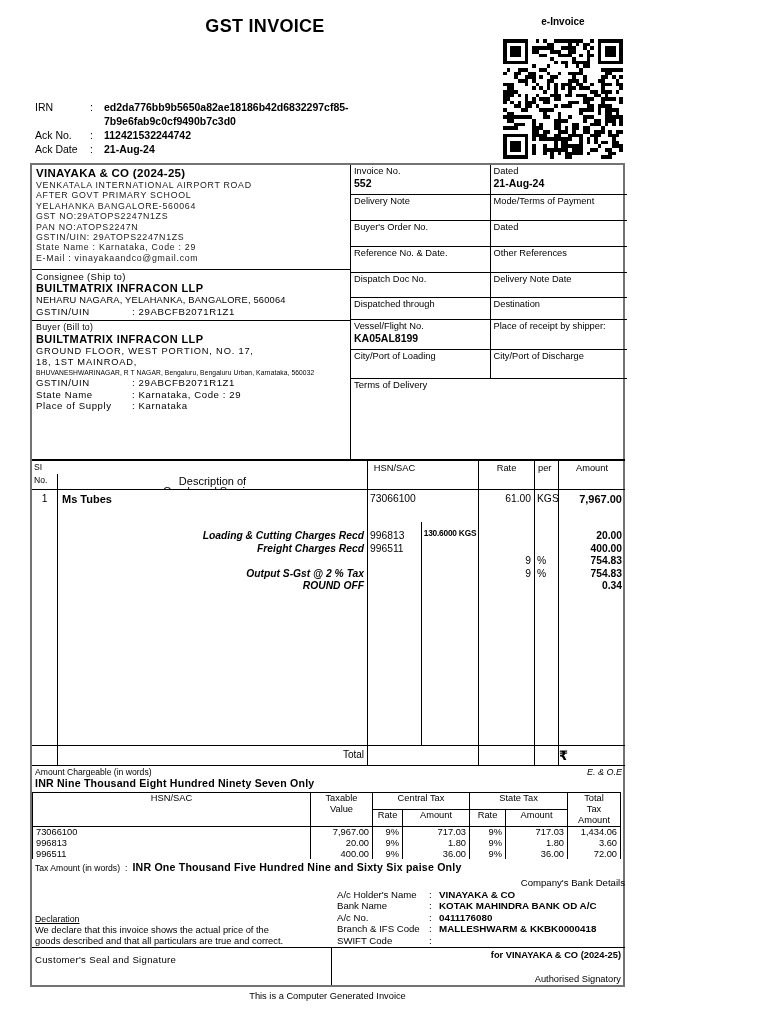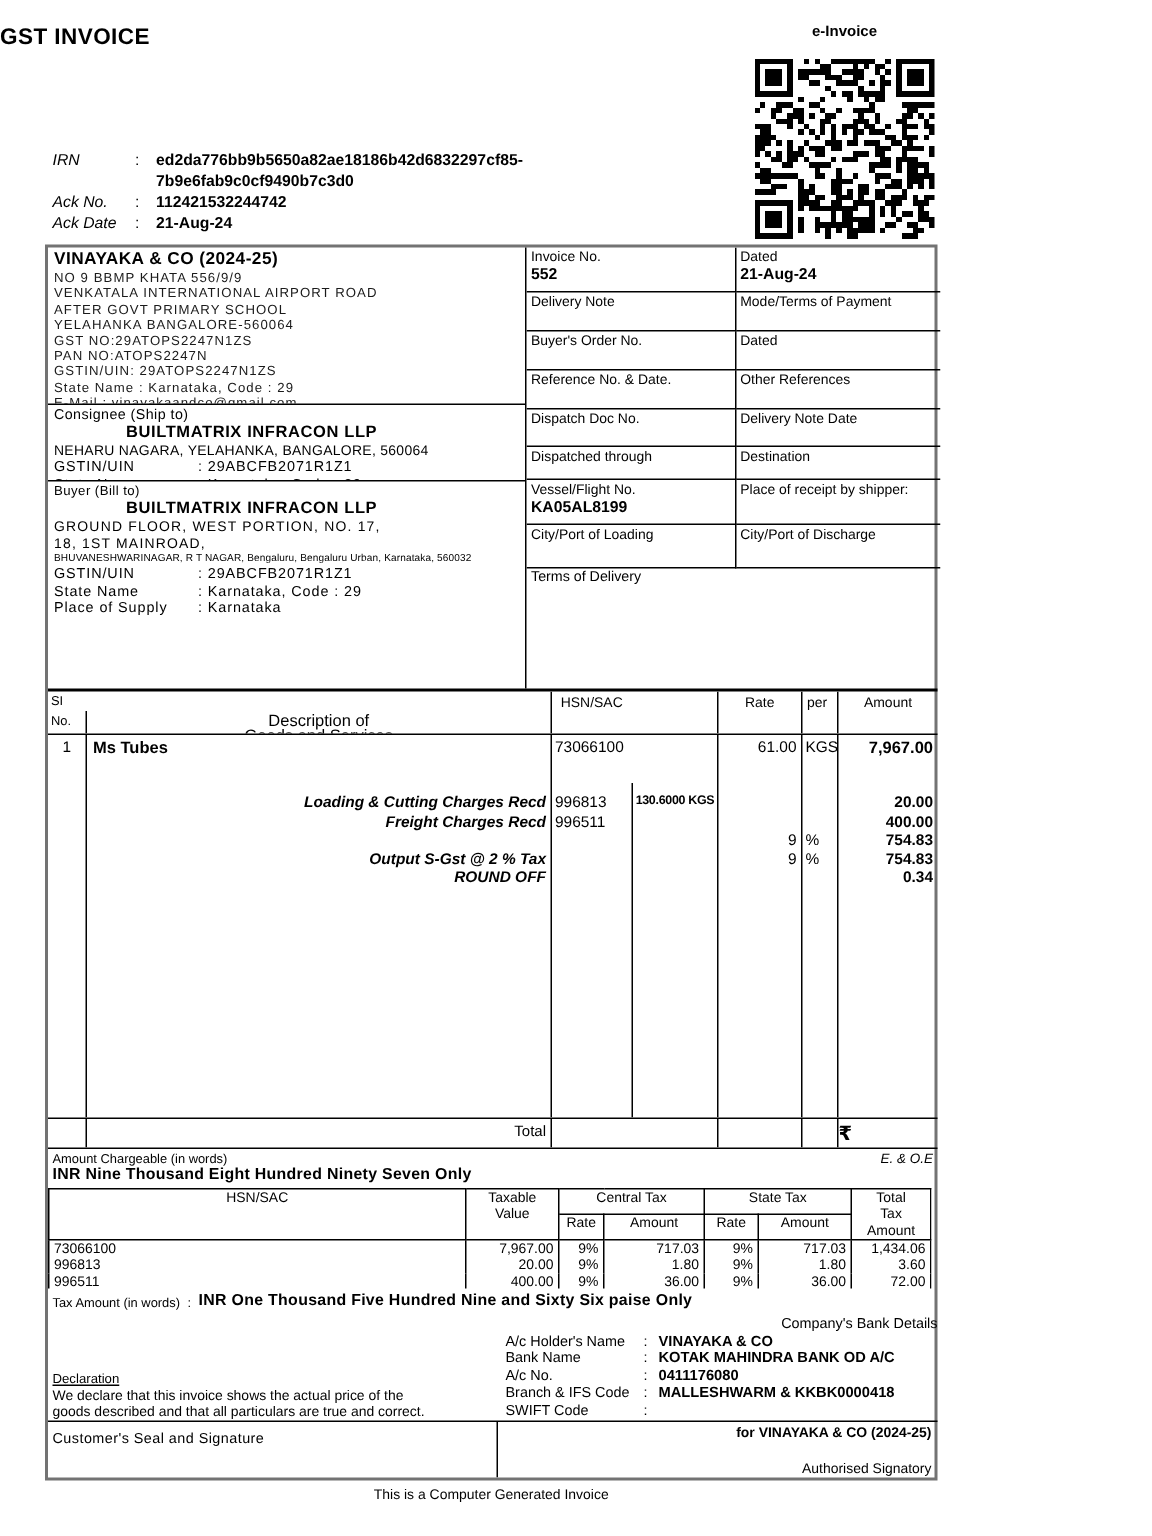--- a/index.html
+++ b/index.html
@@ -2,43 +2,43 @@
 <html><head>
 <meta charset="utf-8">
 <style>
   * { margin:0; padding:0; box-sizing:border-box; }
   html,body { background:#fff; }
   body { font-family:"Liberation Sans","DejaVu Sans",sans-serif; color:#000; }
   .sheet { position:relative; width:768px; height:1024px; background:#fff; overflow:hidden; }
   .abs { position:absolute; }
 
   
-  .title { left:0; top:16px; width:530px; text-align:left; font-size:15px; font-weight:bold; letter-spacing:0.3px; }
+  .title { left:0; top:16px; width:530px; text-align:center; font-size:18px; font-weight:bold; letter-spacing:0.3px; }
   .einv  { left:503px; top:16px; width:120px; text-align:center; font-size:10px; font-weight:bold; }
   .qr { left:503px; top:38px; width:120px; height:122px; }
   .qr svg { width:100%; height:100%; }
 
   .irn-block { left:35px; top:100px; width:430px; font-size:10.5px; }
   .irn-row { display:flex; line-height:14px; }
-  .irn-lab { width:55px; flex:0 0 55px;font-style:italic; }
+  .irn-lab { width:55px; flex:0 0 55px; }
   .irn-col { width:14px; flex:0 0 14px; }
   .irn-val { font-weight:bold; }
 
   
   .main-box { left:30px; top:163px; width:595px; height:824px; border:2px solid #737373; }
 
   .sec { position:absolute; overflow:hidden; }
   .seller    { left:0; top:0; width:318px; height:104px; padding:2px 4px; }
   .consignee { left:0; top:104px; width:318px; height:51px; border-top:1.5px solid #000; padding:1px 4px; }
   .buyerbox  { left:0; top:155px; width:318px; height:139px; border-top:1.5px solid #000; padding:1px 4px; }
 
   .co-name { font-size:11.5px; font-weight:bold; letter-spacing:0.3px; line-height:13px; }
   .addr-ln { font-size:8.8px; letter-spacing:0.7px; line-height:10.4px; color:#1a1a1a; }
   .sec-lab { font-size:9.5px; line-height:11px; letter-spacing:0.3px; }
-  .party-name { font-size:11px; font-weight:bold; letter-spacing:0.4px; line-height:13px;margin-left:48px; }
+  .party-name { font-size:11px; font-weight:bold; letter-spacing:0.4px; line-height:13px; }
   .party-addr { font-size:9.3px; line-height:11px; letter-spacing:0.2px; }
   .party-addr-sp { font-size:9.3px; line-height:11px; letter-spacing:0.8px; }
   .tiny-addr { font-size:6.7px; line-height:9px; letter-spacing:0.1px; }
   .kv { display:flex; font-size:9.6px; line-height:11.5px; letter-spacing:0.6px; }
   .kv .k { width:96px; flex:0 0 96px; }
   .kv.bold-kv { font-weight:bold; }
 
   
   .meta { left:318px; top:0; width:277px; height:294px; border-left:1.5px solid #000; }
   .meta-table { width:100%; border-collapse:collapse; table-layout:fixed; }
@@ -571,21 +571,20 @@
       <span class="irn-lab">Ack Date</span>
       <span class="irn-col">:</span>
       <span class="irn-val">21-Aug-24</span>
     </div>
   </div>
 
   <div class="abs main-box">
 
     <div class="sec seller">
       <div class="co-name">VINAYAKA &amp; CO (2024-25)</div>
-      <div class="addr-ln">NO 9 BBMP KHATA 556/9/9</div>
       <div class="addr-ln">VENKATALA INTERNATIONAL AIRPORT ROAD</div>
       <div class="addr-ln">AFTER GOVT PRIMARY SCHOOL</div>
       <div class="addr-ln">YELAHANKA BANGALORE-560064</div>
       <div class="addr-ln">GST NO:29ATOPS2247N1ZS</div>
       <div class="addr-ln">PAN NO:ATOPS2247N</div>
       <div class="addr-ln">GSTIN/UIN: 29ATOPS2247N1ZS</div>
       <div class="addr-ln">State Name : Karnataka, Code : 29</div>
       <div class="addr-ln">E-Mail : vinayakaandco@gmail.com</div>
     </div>
 

